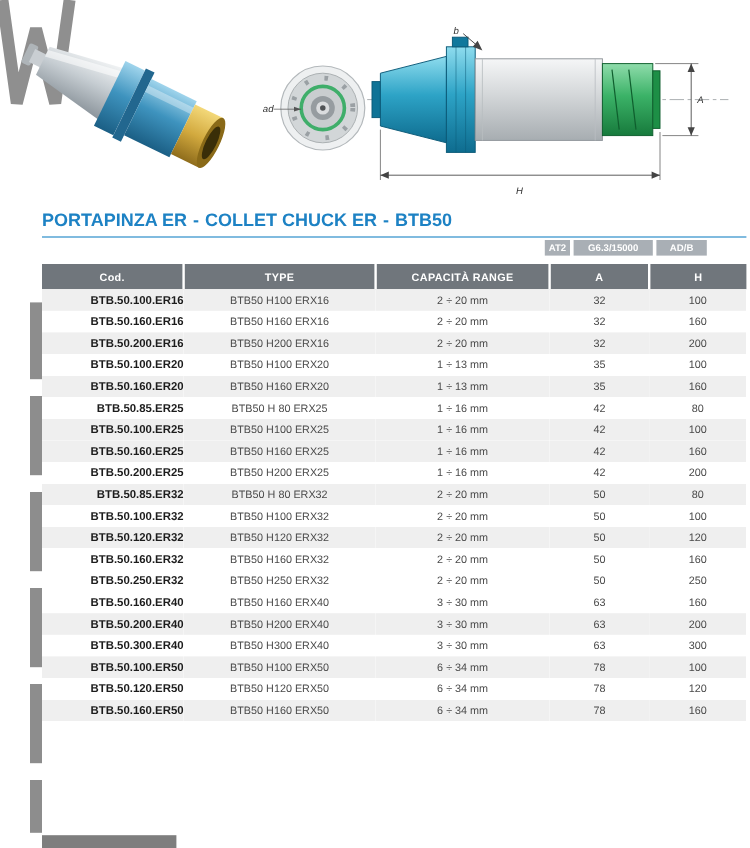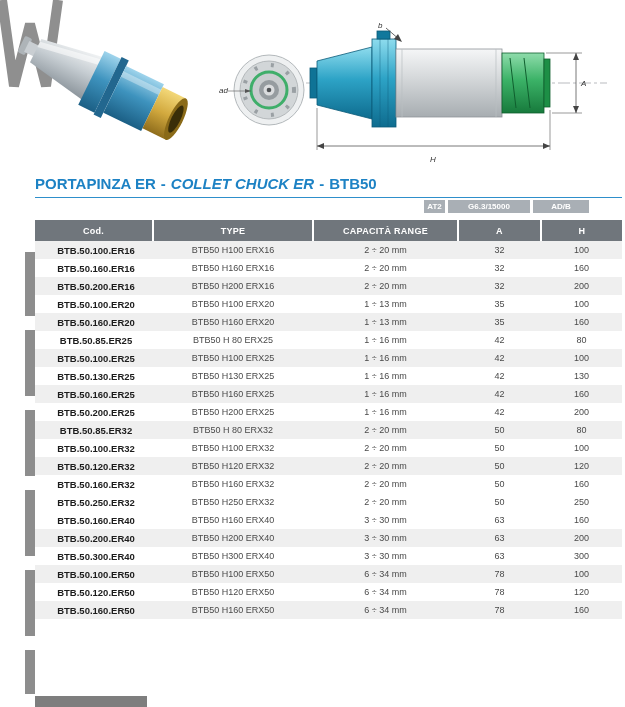--- a/index.html
+++ b/index.html
@@ -26,41 +26,41 @@
   .cline{stroke:#8a8f93;stroke-width:0.6;stroke-dasharray:12 3 3 3;}
   .ext{stroke:#555;stroke-width:0.6;}
   .dim{stroke:#555;stroke-width:0.8;}
 
   
   .title-row{position:absolute;left:35px;top:175px;width:587px;z-index:2;
              color:#1d82c4;font-size:15px;line-height:18px;
              border-bottom:1px solid #2e8fcb;padding-bottom:4px;}
   .t-main{font-weight:bold;}
   .t-sep{font-weight:bold;margin:0 5px;}
-  .t-italic{font-style:italic;font-weight:bold;margin-top:39px;}
+  .t-italic{font-weight:bold;margin-top:39px;}
   .t-model{font-weight:bold;}
 
   
   .badges{position:absolute;top:200px;left:35px;width:554px;display:flex;
           justify-content:flex-end;gap:3px;z-index:2;}
   .badge{background:#a9afb5;color:#fff;font-size:8px;font-weight:bold;
          height:13px;line-height:13px;text-align:center;}
   .badge:nth-child(1){width:21px;}
-  .badge:nth-child(2){width:82px;}
-  .badge:nth-child(3){width:56px;}
+  .badge:nth-child(2){width:66px;}
+  .badge:nth-child(3){width:42px;}
 
   
   table.spec{position:absolute;left:35px;top:220px;width:587px;z-index:1;
              border-collapse:collapse;table-layout:fixed;}
   table.spec th{background:#70767c;color:#fff;font-size:9px;font-weight:bold;
                 height:21px;letter-spacing:0.3px;text-align:center;padding:0;}
   table.spec th + th{border-left:2px solid #fff;}
   table.spec td{font-size:9px;color:#4a4a4a;height:18px;padding:0;text-align:center;
                 white-space:nowrap;overflow:hidden;background:#ffffff;}
-  table.spec td.cod{font-weight:bold;color:#1c1c1c;font-size:9.5px;text-align:center;padding-left:4px;margin-left:28px;}
+  table.spec td.cod{font-weight:bold;color:#1c1c1c;font-size:9.5px;text-align:right;padding-left:4px;margin-left:28px;}
   table.spec tr.alt td{background:#efefef;}
 </style>
 </head>
 <body>
 
 <div class="page">
 
   <svg class="wm-w" width="65" height="95">
     <polyline points="2,0 14,86 30,24 46,86 58,0" fill="none" stroke="#8f8f8f" stroke-width="10"></polyline>
   </svg>
@@ -240,27 +240,20 @@
           <td>42</td>
           <td>80</td>
         </tr>
         <tr class="alt">
           <td class="cod">BTB.50.100.ER25</td>
           <td>BTB50 H100 ERX25</td>
           <td>1 ÷ 16 mm</td>
           <td>42</td>
           <td>100</td>
         </tr>
-        <tr>
-          <td class="cod">BTB.50.130.ER25</td>
-          <td>BTB50 H130 ERX25</td>
-          <td>1 ÷ 16 mm</td>
-          <td>42</td>
-          <td>130</td>
-        </tr>
         <tr class="alt">
           <td class="cod">BTB.50.160.ER25</td>
           <td>BTB50 H160 ERX25</td>
           <td>1 ÷ 16 mm</td>
           <td>42</td>
           <td>160</td>
         </tr>
         <tr>
           <td class="cod">BTB.50.200.ER25</td>
           <td>BTB50 H200 ERX25</td>

